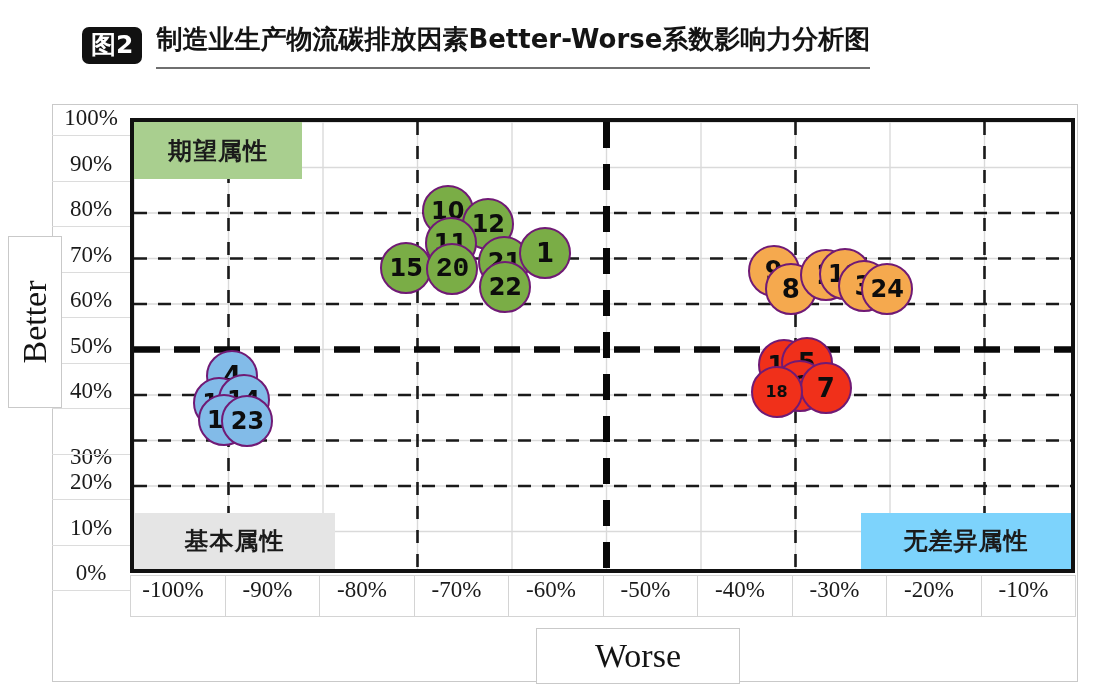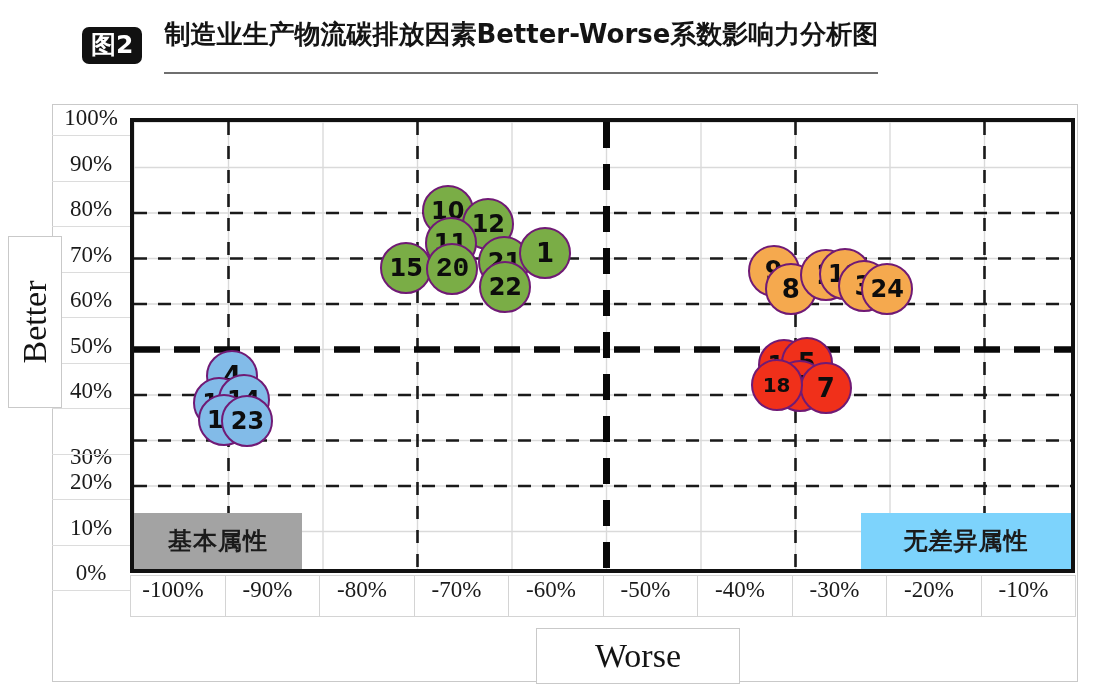--- a/index.html
+++ b/index.html
@@ -38,22 +38,21 @@
     letter-spacing: 0px;
     white-space: nowrap;
   }
   #title-text {
     font-family: "DejaVu Sans", sans-serif;
     font-size: 26px;
     font-weight: bold;
     color: #141414;
     white-space: nowrap;
     border-bottom: 2px solid #6f6f6f;
-    padding-bottom: 20px;
-    margin-left: 8px;
+    padding-bottom: 10px;
   }
 
   
   #chart-frame {
     position: absolute;
     left: 52px;
     top: 104px;
     width: 1026px;
     height: 578px;
     border: 1px solid #c9c9c9;
@@ -94,22 +93,22 @@
   }
   #quad-expected {
     left: 0px; top: 0px; width: 168px; height: 57px;
     background: #a9cf8f;
   }
   #quad-attractive {
     right: 0px; top: 0px; width: 185px; height: 57px;
     background: #f7cba4;
   }
   #quad-basic {
-    left: 0px; bottom: 0px; width: 168px; height: 56px;
-    background: #a3a3a3;
+    left: 0px; bottom: 0px; width: 201px; height: 56px;
+    background: #e5e5e5;
     margin-top: 48px;
   }
   #quad-indifferent {
     right: 0px; bottom: 0px; width: 210px; height: 56px;
     background: #7dd3fc;
   }
 
   
   .bubble {
     position: absolute;
@@ -298,20 +297,21 @@
         <line x1="0" y1="318.5" x2="945" y2="318.5" stroke="#1a1a1a" stroke-width="2.6" stroke-dasharray="13,11"></line>
         <line x1="0" y1="273" x2="945" y2="273" stroke="#1a1a1a" stroke-width="2.6" stroke-dasharray="13,11"></line>
         <line x1="0" y1="182" x2="945" y2="182" stroke="#1a1a1a" stroke-width="2.6" stroke-dasharray="13,11"></line>
         <line x1="0" y1="136.5" x2="945" y2="136.5" stroke="#1a1a1a" stroke-width="2.6" stroke-dasharray="13,11"></line>
         <line x1="0" y1="91" x2="945" y2="91" stroke="#1a1a1a" stroke-width="2.6" stroke-dasharray="13,11"></line>
         <line x1="0" y1="227.5" x2="945" y2="227.5" stroke="#080808" stroke-width="6.5" stroke-dasharray="26,14"></line>
         <line x1="472.5" y1="0" x2="472.5" y2="455" stroke="#080808" stroke-width="7" stroke-dasharray="26,16"></line>
       </svg>
     </div>
   <div id="quad-layer">
+    <div class="quad-label" id="quad-expected">期望属性</div>
     <div class="quad-label" id="quad-basic">基本属性</div>
     <div class="quad-label" id="quad-indifferent">无差异属性</div>
   </div>
   <div id="points-layer">
       <div class="bubble green" style="left: 287.74px; top: 62.725px; width: 52px; height: 52px; font-size: 24px;">10</div>
       <div class="bubble green" style="left: 328.375px; top: 76.375px; width: 52px; height: 52px; font-size: 24px;">12</div>
       <div class="bubble green" style="left: 290.575px; top: 94.575px; width: 52px; height: 52px; font-size: 24px;">11</div>
       <div class="bubble green" style="left: 246.16px; top: 119.6px; width: 52px; height: 52px; font-size: 24px;">15</div>
       <div class="bubble green" style="left: 292.465px; top: 121px; width: 52px; height: 52px; font-size: 28px; font-family: Liberation Mono, monospace;">20</div>
       <div class="bubble green" style="left: 344.44px; top: 114.14px; width: 52px; height: 52px; font-size: 24px;">21</div>
@@ -320,21 +320,21 @@
       <div class="bubble orange" style="left: 613.765px; top: 123.24px; width: 52px; height: 52px; font-size: 26px;">9</div>
       <div class="bubble orange" style="left: 630.775px; top: 140.53px; width: 52px; height: 52px; font-size: 26px;">8</div>
       <div class="bubble orange" style="left: 665.74px; top: 127.335px; width: 52px; height: 52px; font-size: 26px;">2</div>
       <div class="bubble orange" style="left: 684.64px; top: 125.97px; width: 52px; height: 52px; font-size: 24px;">19</div>
       <div class="bubble orange" style="left: 703.54px; top: 137.8px; width: 52px; height: 52px; font-size: 26px;">3</div>
       <div class="bubble orange" style="left: 727.165px; top: 140.53px; width: 52px; height: 52px; font-size: 24px;">24</div>
       <div class="bubble red" style="left: 624.16px; top: 217.425px; width: 52px; height: 52px; font-size: 24px;">17</div>
       <div class="bubble red" style="left: 646.84px; top: 215.15px; width: 52px; height: 52px; font-size: 26px;">5</div>
       <div class="bubble red" style="left: 640.225px; top: 237.9px; width: 52px; height: 52px; font-size: 26px;">6</div>
       <div class="bubble red" style="left: 665.74px; top: 240.175px; width: 52px; height: 52px; font-size: 26px;">7</div>
-      <div class="bubble red" style="left: 616.6px; top: 237px; width: 52px; height: 52px; font-size: 20px;">18</div>
+      <div class="bubble red" style="left: 616.6px; top: 244px; width: 52px; height: 52px; font-size: 16px;">18</div>
       <div class="bubble blue" style="left: 72.28px; top: 227.89px; width: 52px; height: 52px; font-size: 26px;">4</div>
       <div class="bubble blue" style="left: 59.05px; top: 255.19px; width: 52px; height: 52px; font-size: 24px;">13</div>
       <div class="bubble blue" style="left: 83.62px; top: 252.46px; width: 52px; height: 52px; font-size: 24px;">14</div>
       <div class="bubble blue" style="left: 63.775px; top: 272.025px; width: 52px; height: 52px; font-size: 24px;">16</div>
       <div class="bubble blue" style="left: 87.4px; top: 272.935px; width: 52px; height: 52px; font-size: 24px;">23</div>
     </div>
 </div>
 
 <div id="xtick-wrap">
     <div class="xrule-top"></div>

